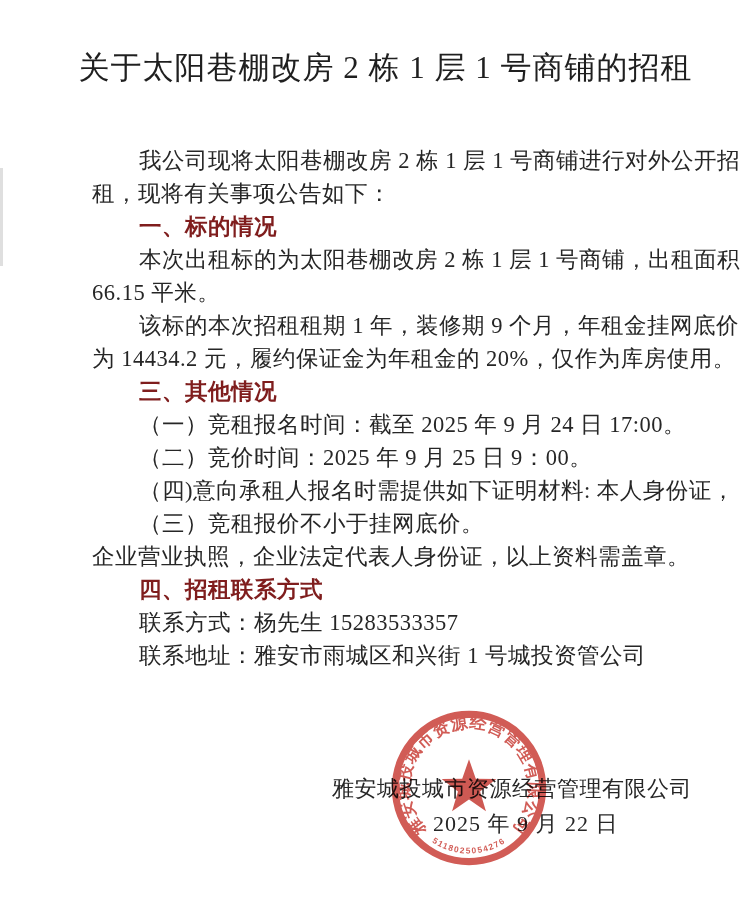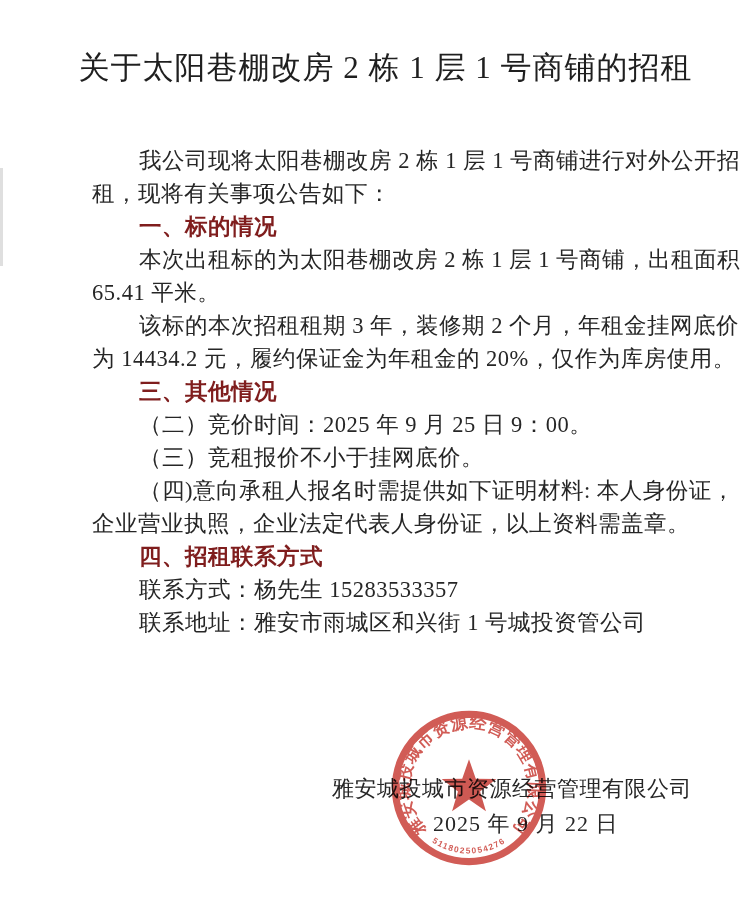--- a/index.html
+++ b/index.html
@@ -96,27 +96,28 @@
 
   <h1 class="title">
     <span>关于太阳巷棚改房 2 栋 1 层 1 号商铺的招租</span>
   </h1>
 
   <div class="body">
     <div class="ln indent">我公司现将太阳巷棚改房 2 栋 1 层 1 号商铺进行对外公开招</div>
     <div class="ln">租，现将有关事项公告如下：</div>
     <div class="ln hd indent">一、标的情况</div>
     <div class="ln indent">本次出租标的为太阳巷棚改房 2 栋 1 层 1 号商铺，出租面积</div>
-    <div class="ln">65.41 平米。</div>
-    <div class="ln indent">该标的本次招租租期 3 年，装修期 2 个月，年租金挂网底价</div>
+    <div class="ln">66.15 平米。</div>
+    <div class="ln indent">该标的本次招租租期 1 年，装修期 9 个月，年租金挂网底价</div>
     <div class="ln">为 14434.2 元，履约保证金为年租金的 20%，仅作为库房使用。</div>
     <div class="ln hd indent">三、其他情况</div>
+    <div class="ln indent">（一）竞租报名时间：截至 2025 年 9 月 24 日 17:00。</div>
     <div class="ln indent">（二）竞价时间：2025 年 9 月 25 日 9：00。</div>
+    <div class="ln indent">（四)意向承租人报名时需提供如下证明材料: 本人身份证，</div>
     <div class="ln indent">（三）竞租报价不小于挂网底价。</div>
-    <div class="ln indent">（四)意向承租人报名时需提供如下证明材料: 本人身份证，</div>
     <div class="ln">企业营业执照，企业法定代表人身份证，以上资料需盖章。</div>
     <div class="ln hd indent">四、招租联系方式</div>
     <div class="ln indent">联系方式：杨先生 15283533357</div>
     <div class="ln indent">联系地址：雅安市雨城区和兴街 1 号城投资管公司</div>
   </div>
 
   <div class="sig-company">雅安城投城市资源经营管理有限公司</div>
   <div class="sig-date">2025 年 9 月 22 日</div>
 
   <svg class="seal" viewBox="0 0 200 200" xmlns="http://www.w3.org/2000/svg" aria-hidden="true">

